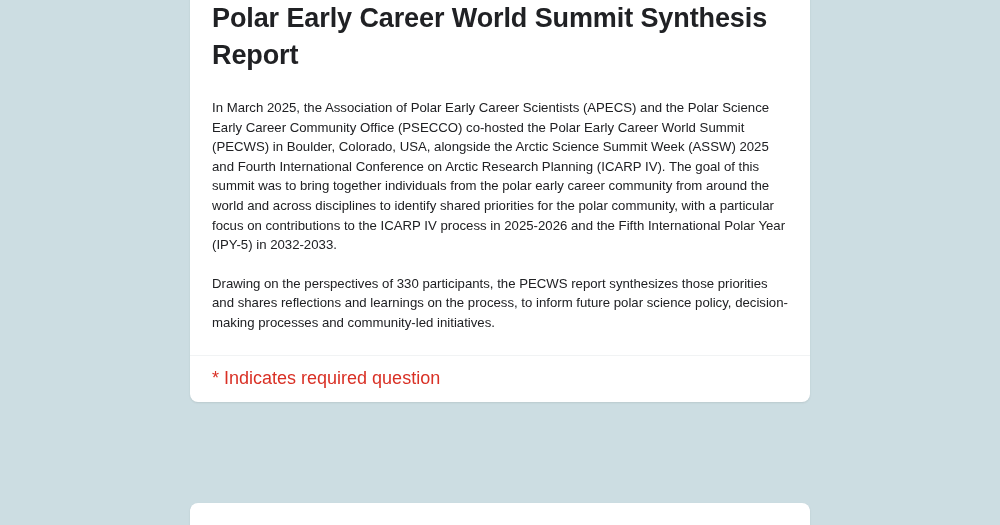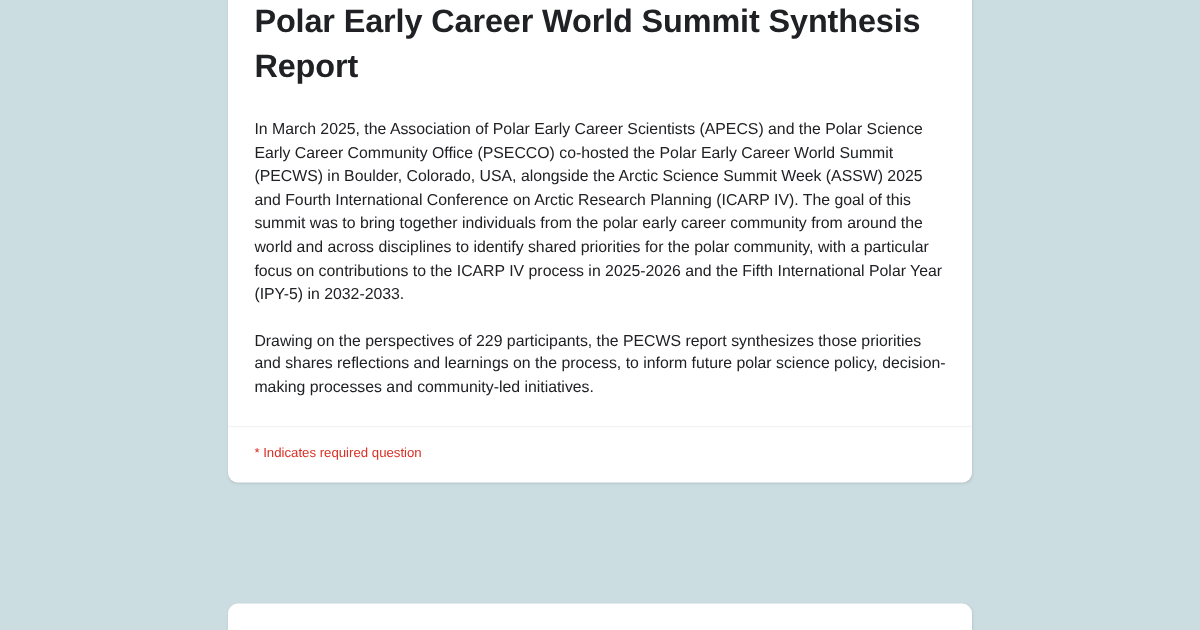--- a/index.html
+++ b/index.html
@@ -65,21 +65,21 @@
   }
 
   .card-divider {
     height: 1px;
     background: #f1f3f4;
     width: 100%;
   }
 
   .required-note {
     padding: 14px 22px 16px 22px;
-    font-size: 11px;
+    font-size: 18px;
     line-height: 16px;
     color: #d93025;
   }
 
   
   .next-card {
     position: absolute;
     left: 190px;
     top: 503px;
     width: 620px;
@@ -97,21 +97,21 @@
   <div class="form-card">
 
     <div class="form-card-body">
 
       <h1 class="form-title">Polar Early Career World Summit Synthesis Report</h1>
 
       <div class="form-desc">
 
         <p>In March 2025, the Association of Polar Early Career Scientists (APECS) and the Polar Science Early Career Community Office (PSECCO) co-hosted the Polar Early Career World Summit (PECWS) in Boulder, Colorado, USA, alongside the Arctic Science Summit Week (ASSW) 2025 and Fourth International Conference on Arctic Research Planning (ICARP IV). The goal of this summit was to bring together individuals from the polar early career community from around the world and across disciplines to identify shared priorities for the polar community, with a particular focus on contributions to the ICARP IV process in 2025-2026 and the Fifth International Polar Year (IPY-5) in 2032-2033.</p>
 
-        <p>Drawing on the perspectives of 229 participants, the PECWS report synthesizes those priorities and shares reflections and learnings on the process, to inform future polar science policy, decision-making processes and community-led initiatives.</p>
+        <p>Drawing on the perspectives of 330 participants, the PECWS report synthesizes those priorities and shares reflections and learnings on the process, to inform future polar science policy, decision-making processes and community-led initiatives.</p>
 
 
       </div>
     </div>
 
     <div class="card-divider"></div>
 
     <div class="required-note">* Indicates required question</div>
 
   </div>

